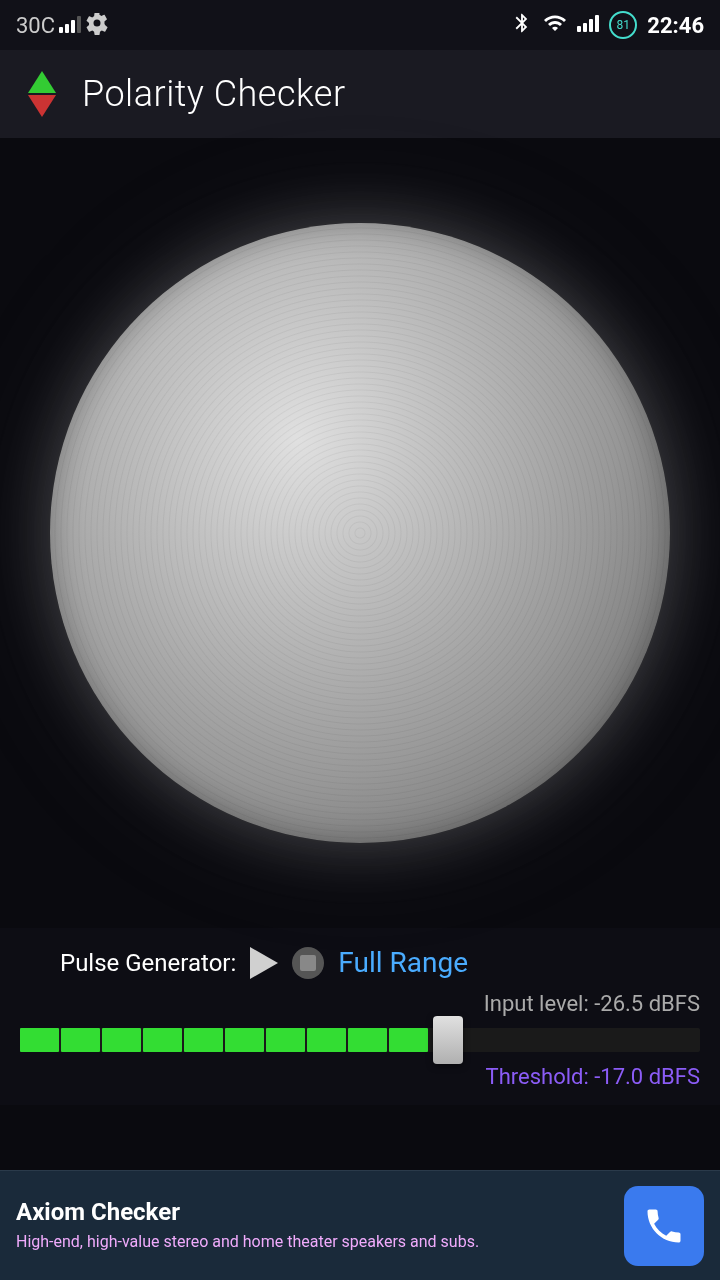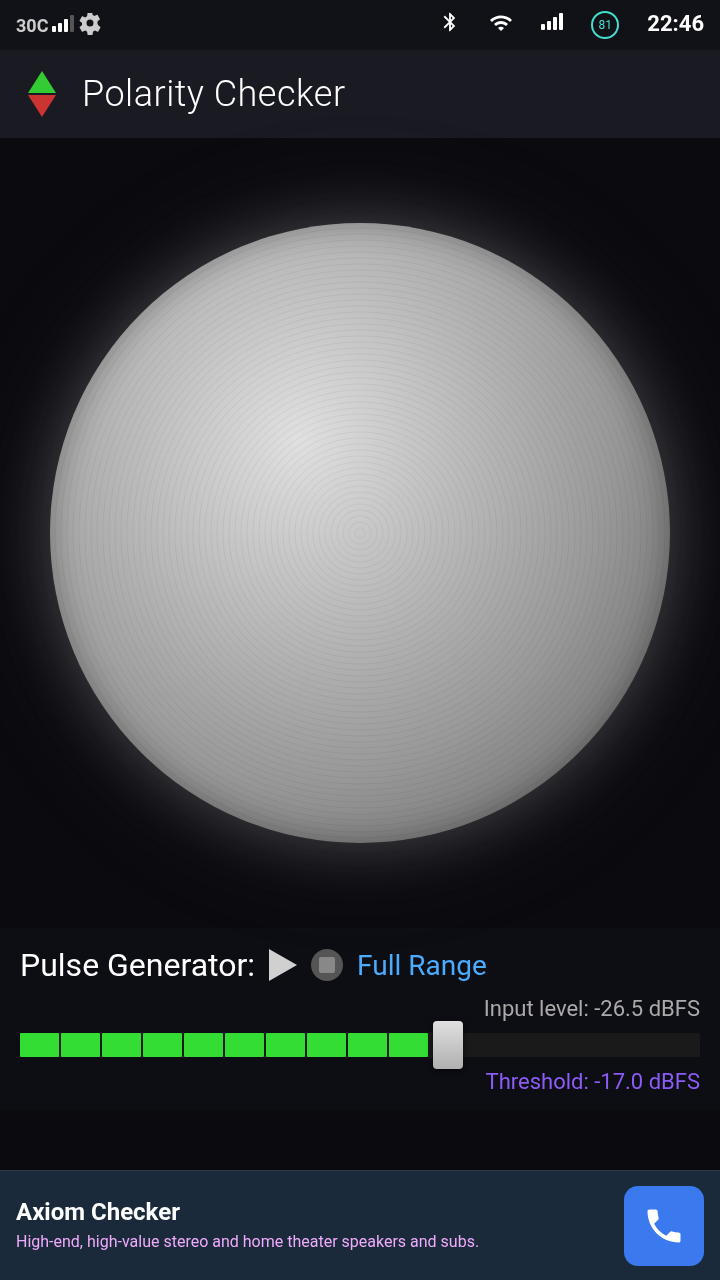--- a/index.html
+++ b/index.html
@@ -23,27 +23,27 @@
       align-items: center;
       justify-content: space-between;
       padding: 0 16px;
     }
 
     .status-left {
       display: flex;
       align-items: center;
       gap: 4px;
       color: #ccc;
-      font-size: 18px;
-      font-weight: bold;
+      font-size: 22px;
     }
 
     .status-right {
       display: flex;
-      gap: 28px;
+      align-items: center;
+      gap: 10px;
       color: #fff;
       font-size: 20px;
     }
 
     .battery-circle {
       width: 28px;
       height: 28px;
       border-radius: 50%;
       border: 2px solid #4dc;
       display: flex;
@@ -151,23 +151,24 @@
     }
 
     .pulse-generator-row {
       display: flex;
       align-items: center;
       gap: 14px;
       margin-bottom: 12px;
     }
 
     .pulse-label {
-      font-size: 32px;
+      font-size: 24px;
       color: #fff;
       font-weight: 400;
+      margin-left: 40px;
     }
 
     .play-btn {
       width: 0;
       height: 0;
       border-style: solid;
       border-width: 16px 0 16px 28px;
       border-color: transparent transparent transparent #d0d0d0;
       cursor: pointer;
     }

